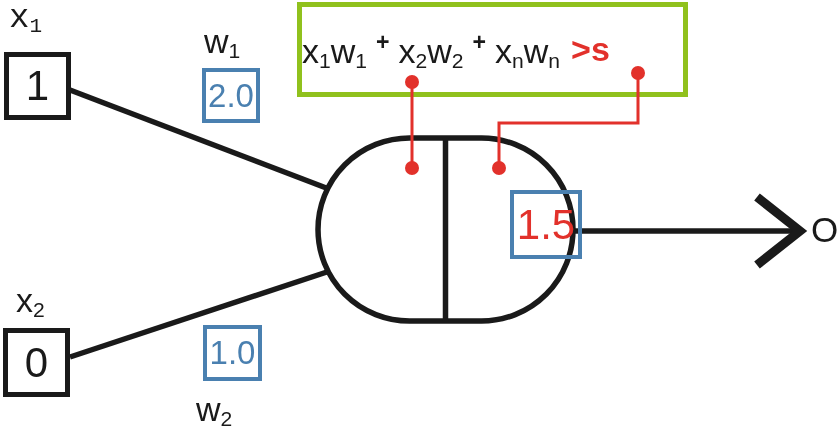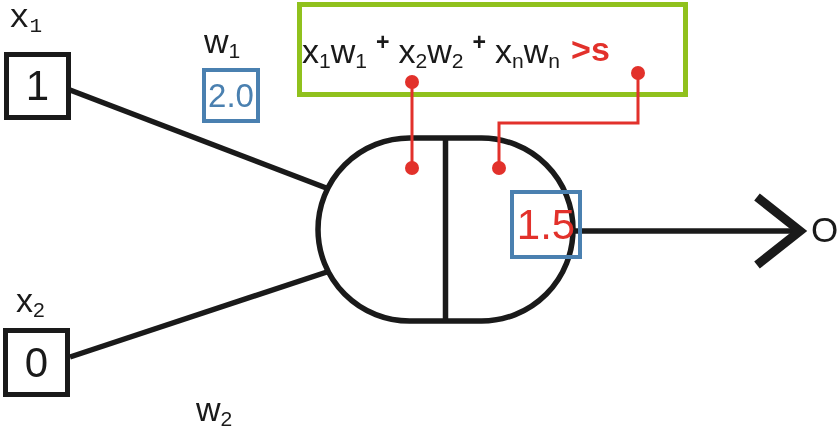--- a/index.html
+++ b/index.html
@@ -132,20 +132,23 @@
   <div class="lbl html-layer-item" id="x2-label"><span>x</span><sub>2</sub></div>
   <div class="value-box input-box html-layer-item" id="x2-box">
       <span>0</span>
     </div>
 
   <div class="lbl html-layer-item" id="w1-label"><span>w</span><sub>1</sub></div>
   <div class="value-box weight-box html-layer-item" id="w1-box">
       <span>2.0</span>
     </div>
 
+  <div class="value-box weight-box html-layer-item" id="w2-box">
+      <span>1.0</span>
+    </div>
   <div class="lbl html-layer-item" id="w2-label"><span>w</span><sub>2</sub></div>
 
   <div class="formula-box html-layer-item">
     <span class="formula-text"><span>x</span><sub>1</sub><span>w</span><sub>1</sub><span class="plus">+</span><span>x</span><sub>2</sub><span>w</span><sub>2</sub><span class="plus">+</span><span>x</span><sub>n</sub><span>w</span><sub>n</sub><span class="cmp">&gt;s</span></span>
   </div>
 
   <div class="value-box threshold-box html-layer-item" id="threshold-box">
       <span>1.5</span>
     </div>
 

